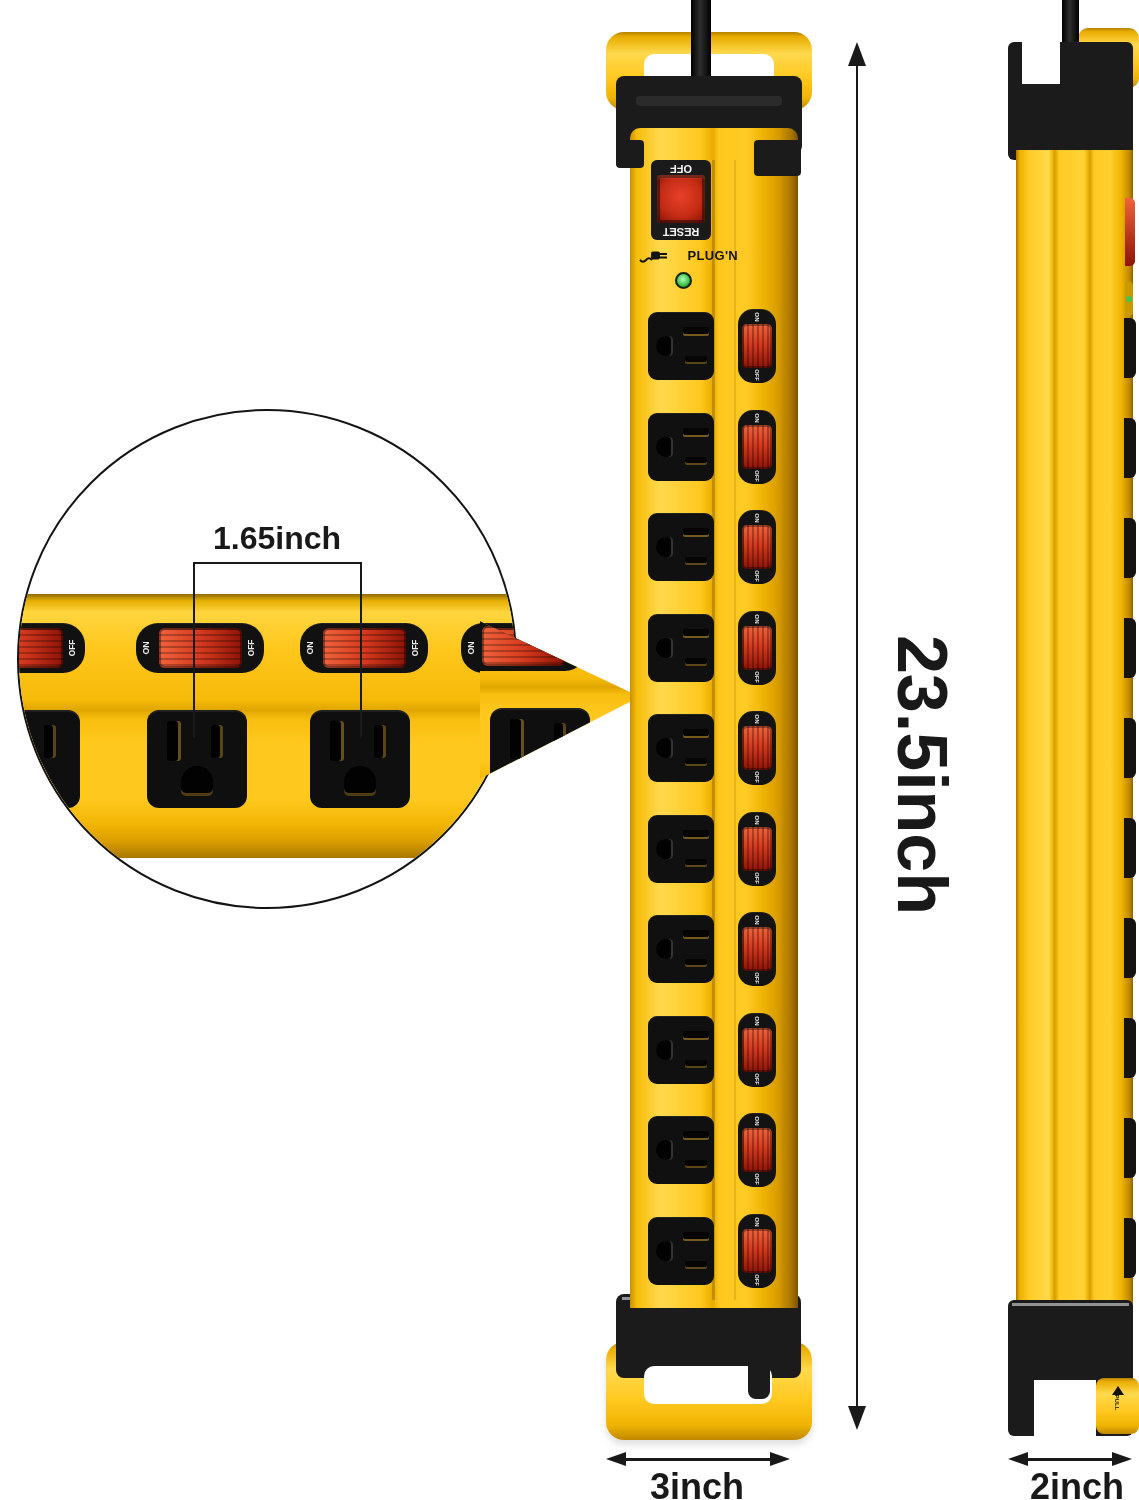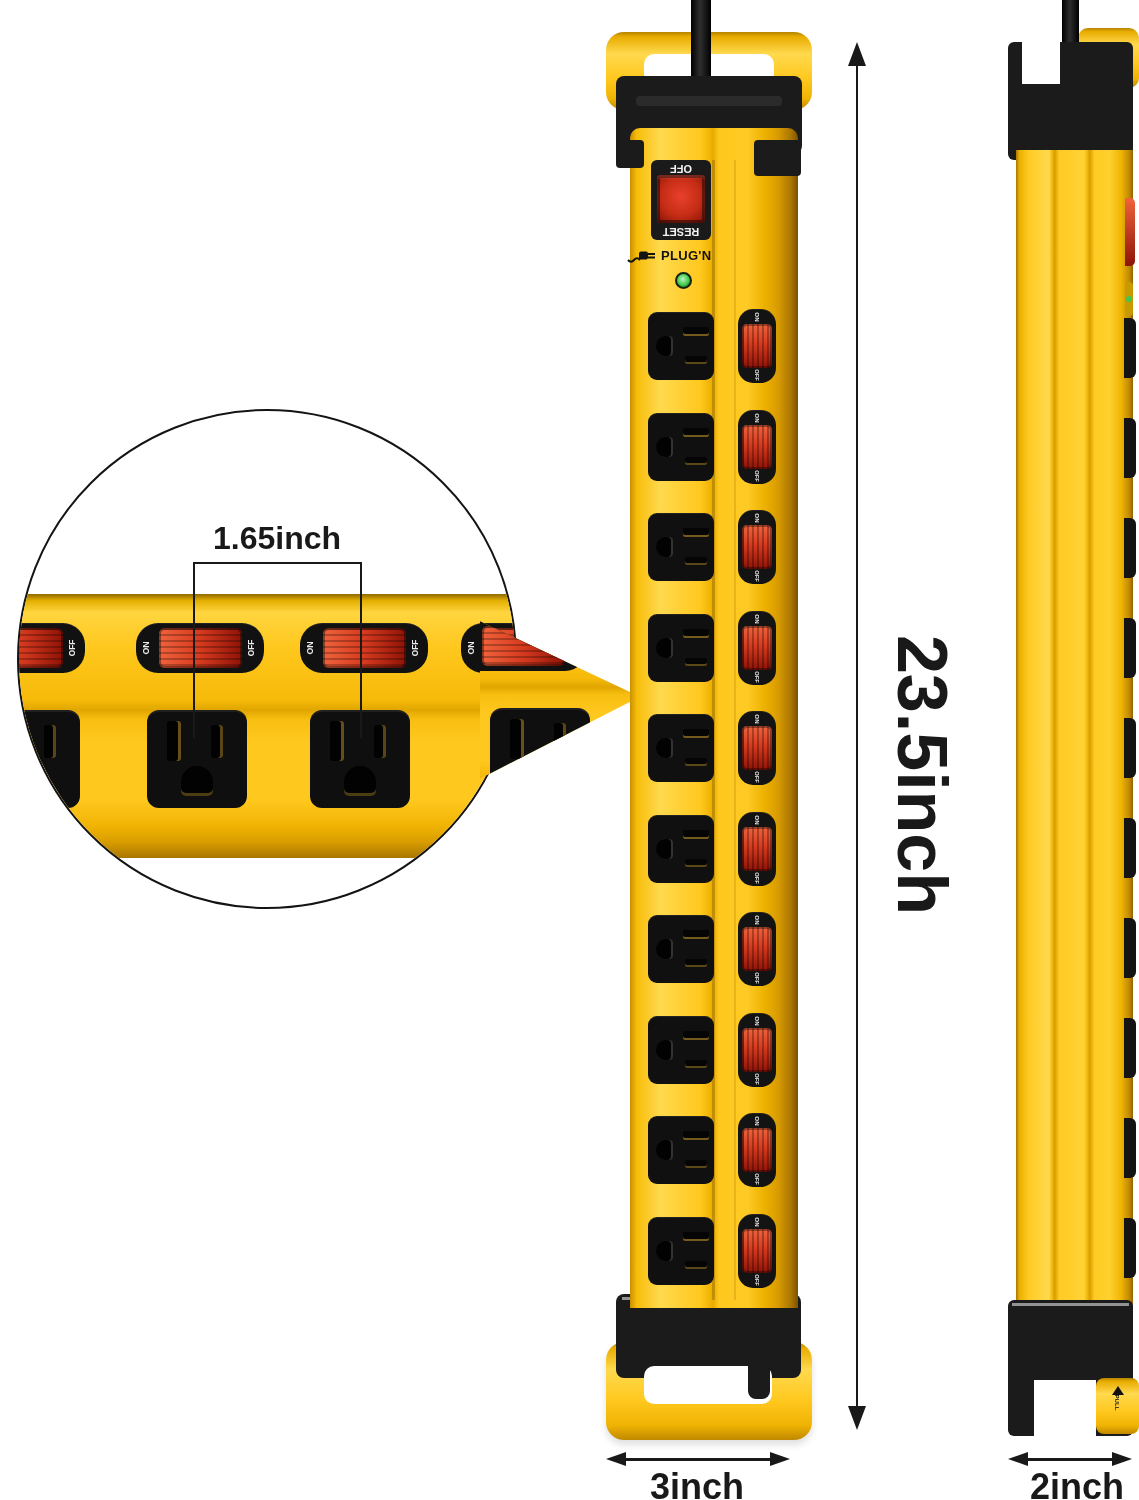--- a/index.html
+++ b/index.html
@@ -50,21 +50,21 @@
     box-shadow:inset 0 0 0 2px rgba(0,0,0,.4);}
 
   
   #reset{left:651px;top:160px;width:60px;height:80px;background:#1a1a1a;border-radius:6px;}
   #reset .rlab{position:absolute;left:0;width:100%;text-align:center;color:#f2f2f2;font-weight:700;font-size:11px;line-height:11px;transform:rotate(180deg);}
   #reset-rocker{position:absolute;left:6px;top:15px;width:48px;height:48px;border-radius:4px;
     background:radial-gradient(circle at 50% 45%,#e8402a 0%,#c52c15 55%,#7e1206 100%);
     box-shadow:inset 0 0 0 3px rgba(0,0,0,.45), inset 0 3px 2px rgba(255,120,90,.5);}
 
   
-  #brand{left:626px;top:246px;width:112px;height:18px;display:flex;align-items:center;justify-content:flex-start;gap:3px;}
+  #brand{left:626px;top:246px;width:112px;height:18px;display:flex;align-items:center;justify-content:flex-end;gap:18px;}
   #brand span{font-weight:700;font-size:13px;color:#131313;letter-spacing:.3px;white-space:nowrap;}
   #led{left:675px;top:272px;width:13px;height:13px;border-radius:50%;border:2px solid #15240f;
        background:radial-gradient(circle at 45% 40%,#b6f7bd 0%,var(--green,#41c74d) 55%,#0d5a17 100%);}
 
   .groove{background:rgba(90,60,0,.28);}
   .bump{width:12px;height:60px;background:#141414;border-radius:0 6px 6px 0;}
   .notch{background:var(--white,#fff);}
   .grayline{background:#a8a8a8;opacity:.85;}
 </style>
 </head>

